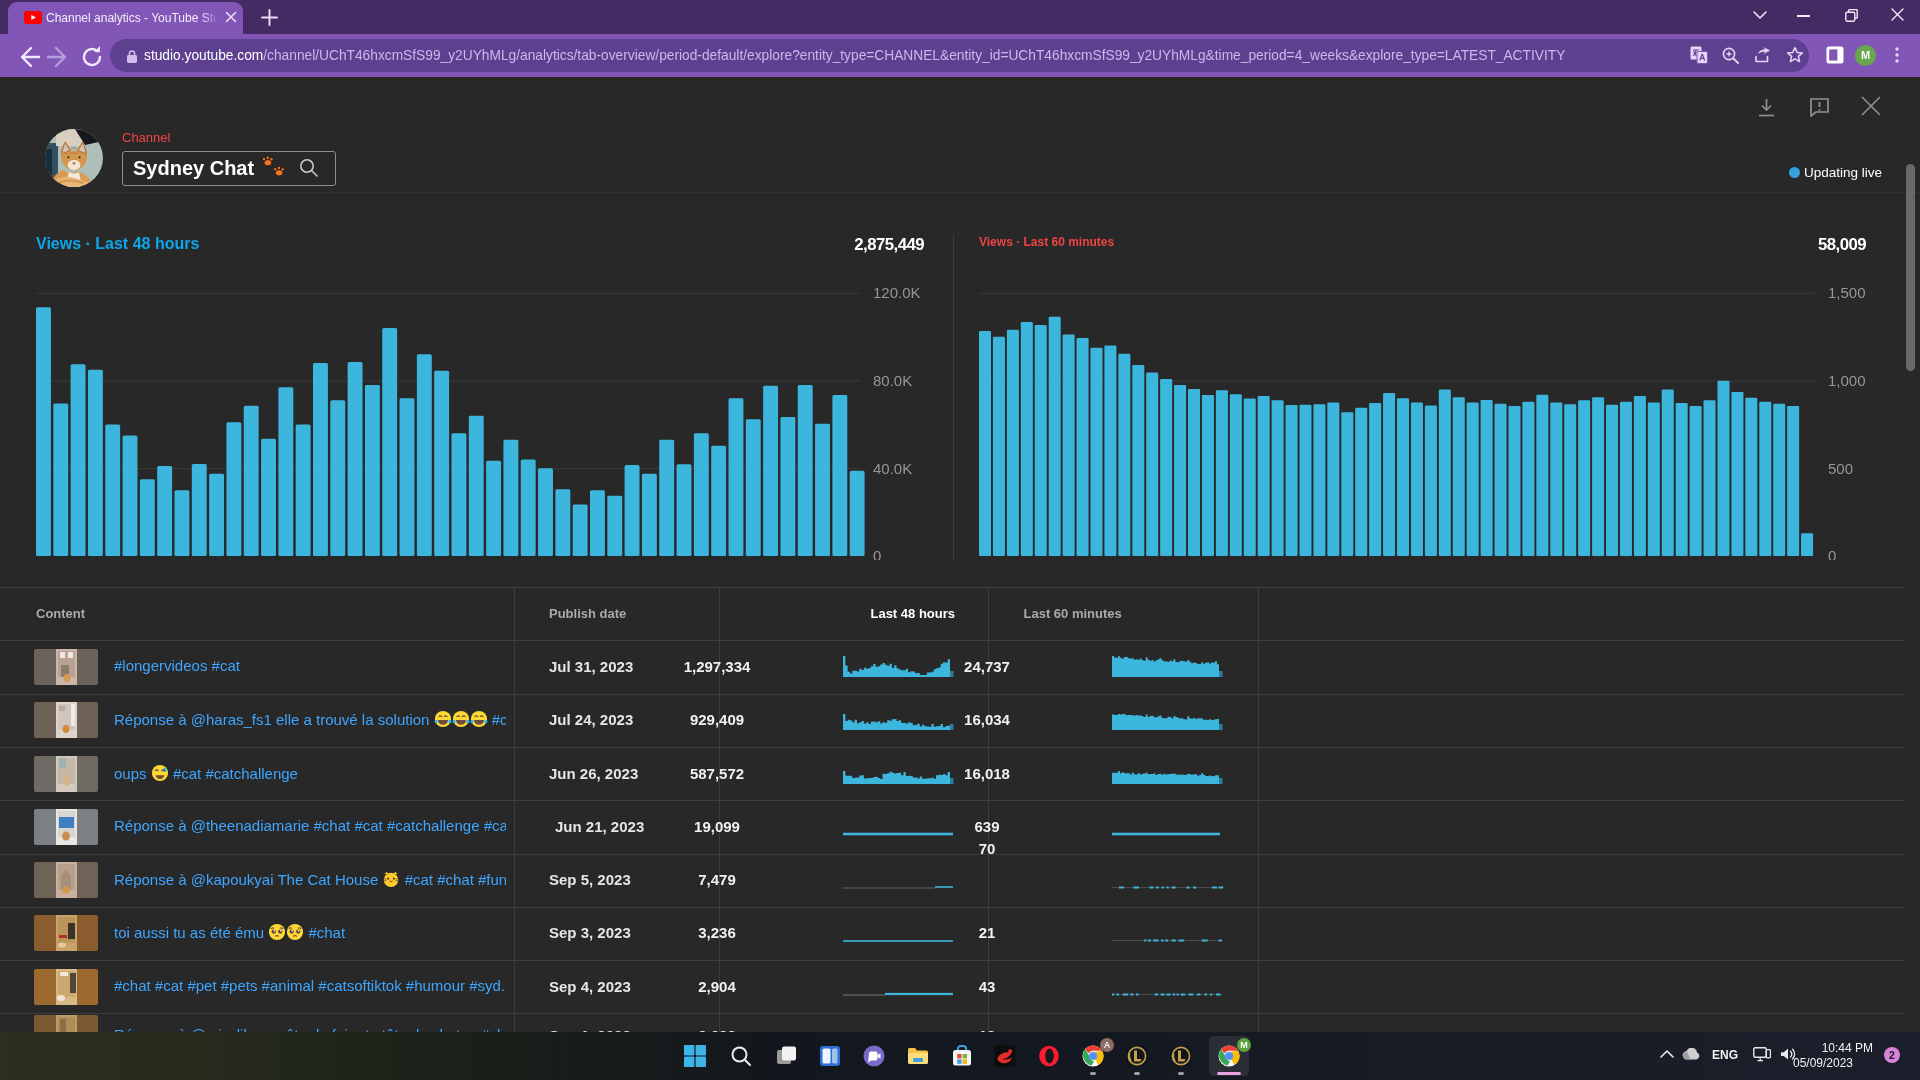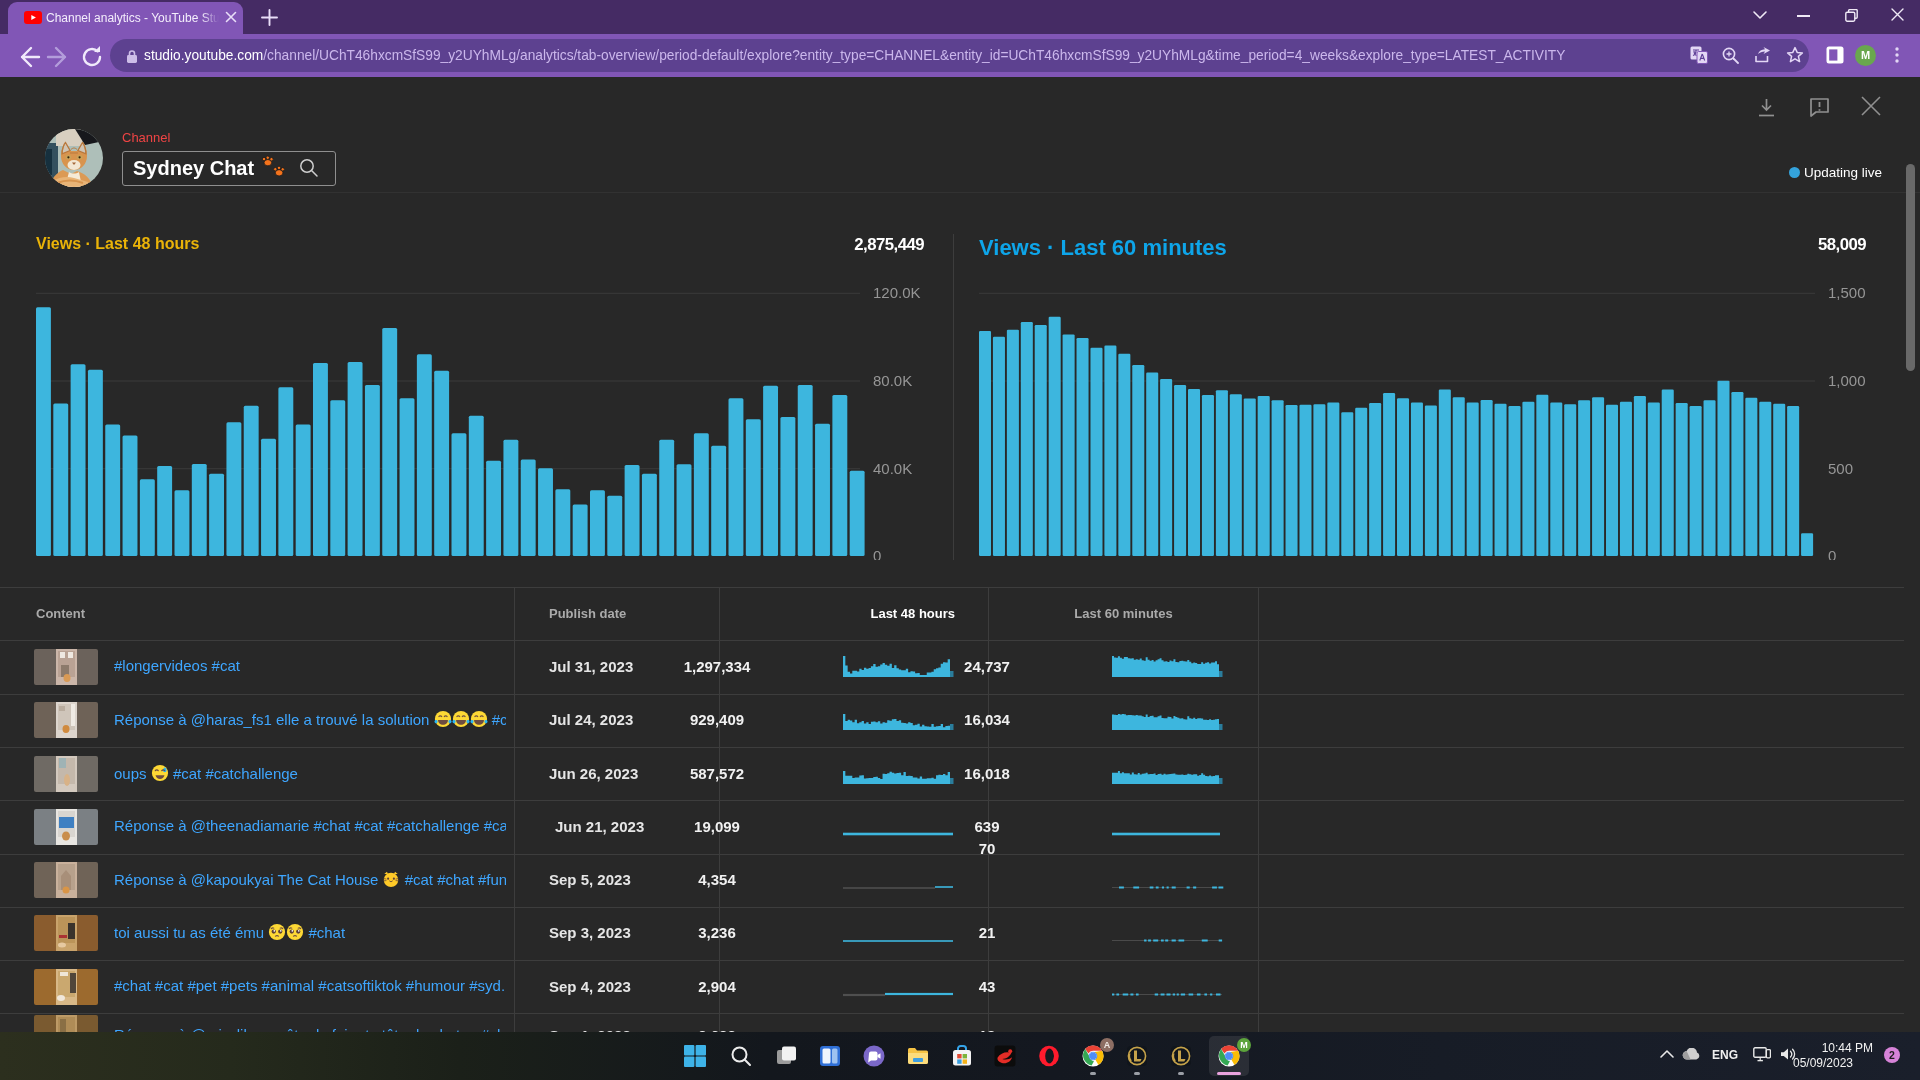--- a/index.html
+++ b/index.html
@@ -138,23 +138,23 @@
 <svg style="position:absolute;left:1809px;top:97px" width="21" height="21" viewBox="0 0 21 21">
       <path d="M2 2h17v13H7l-5 4z" fill="none" stroke="#909090" stroke-width="1.7" stroke-linejoin="round"></path>
       <path d="M10.5 5v5M10.5 12.2v1.6" stroke="#909090" stroke-width="1.8"></path>
     </svg>
 <svg style="position:absolute;left:1860px;top:95px" width="22" height="22" viewBox="0 0 22 22">
       <path d="M2 2l18 18M20 2L2 20" stroke="#909090" stroke-width="1.6"></path>
     </svg>
 <div class="abs" style="left:1789px;top:167px;width:11px;height:11px;border-radius:50%;background:#34a3dc"></div>
 <div class="abs" style="left:1804px;top:165px;font-size:13.5px;color:#fff">Updating live</div>
 <div class="hline" style="left:0;top:192px;width:1920px;background:#323232"></div>
-<div class="abs" style="left:36px;top:235px;font-size:16px;font-weight:700;color:#eab308">Views · Last 48 hours</div>
+<div class="abs" style="left:36px;top:235px;font-size:16px;font-weight:700;color:#0ea5e9">Views · Last 48 hours</div>
 <div class="abs" style="left:724px;top:235px;width:200px;font-size:16.8px;letter-spacing:-0.55px;font-weight:700;color:#fff;text-align:right">2,875,449</div>
-<div class="abs" style="left:979px;top:235px;font-size:22px;font-weight:700;color:#0ea5e9">Views · Last 60 minutes</div>
+<div class="abs" style="left:979px;top:235px;font-size:12px;font-weight:700;color:#ef4444">Views · Last 60 minutes</div>
 <div class="abs" style="left:1666px;top:235px;width:200px;font-size:16.8px;letter-spacing:-0.55px;font-weight:700;color:#fff;text-align:right">58,009</div>
 <div class="vline" style="left:953px;top:234px;height:326px"></div>
 <svg style="position:absolute;left:28px;top:285px" width="900" height="275" viewBox="0 0 900 275">
       <line x1="8" y1="8.3" x2="832" y2="8.3" stroke="#3a3a3a" stroke-width="1"></line>
       <line x1="8" y1="96.0" x2="832" y2="96.0" stroke="#3a3a3a" stroke-width="1"></line>
       <line x1="8" y1="183.7" x2="832" y2="183.7" stroke="#3a3a3a" stroke-width="1"></line>
       <text x="845" y="13.3" fill="#969696" font-size="15">120.0K</text>
       <text x="845" y="101.0" fill="#969696" font-size="15">80.0K</text>
       <text x="845" y="188.7" fill="#969696" font-size="15">40.0K</text>
       <text x="845" y="276.0" fill="#969696" font-size="15">0</text>
@@ -284,21 +284,21 @@
 <div class="hline" style="left:0;top:906.8px;width:1904px"></div>
 <div class="hline" style="left:0;top:960.1px;width:1904px"></div>
 <div class="hline" style="left:0;top:1013.4px;width:1904px"></div>
 <div class="vline" style="left:513.5px;top:587px;height:445px"></div>
 <div class="vline" style="left:718.5px;top:587px;height:445px"></div>
 <div class="vline" style="left:988px;top:587px;height:445px"></div>
 <div class="vline" style="left:1257.5px;top:587px;height:445px"></div>
 <div class="abs" style="left:36px;top:606px;font-size:13px;font-weight:700;color:#aaa">Content</div>
 <div class="abs" style="left:549px;top:606px;font-size:13px;font-weight:700;color:#aaa">Publish date</div>
 <div class="abs" style="left:755px;top:606px;width:200px;font-size:13px;font-weight:700;color:#fff;text-align:right">Last 48 hours</div>
-<div class="abs" style="left:1023.5px;top:606px;width:200px;font-size:13px;font-weight:700;color:#aaa;text-align:center">Last 60 minutes</div>
+<div class="abs" style="left:1023.5px;top:606px;width:200px;font-size:13px;font-weight:700;color:#aaa;text-align:left">Last 60 minutes</div>
 <div class="abs" style="left:34px;top:648.9px;width:64px;height:36px;border-radius:2px;overflow:hidden"><svg width="64" height="36" viewBox="0 0 64 36">
         <rect width="64" height="36" fill="#6b625b"></rect>
         <rect x="22" y="0" width="21" height="36" fill="#cbb6a9"></rect>
         <rect x="24" y="2" width="17" height="26" fill="#b9a294"></rect>
         <rect x="26" y="3" width="5" height="6" fill="#efe9e2"></rect>
         <rect x="34" y="3" width="5" height="6" fill="#efe9e2"></rect>
         <rect x="27" y="16" width="8" height="12" fill="#8c7a6b"></rect>
         <ellipse cx="33" cy="29" rx="3.5" ry="4.0" fill="#d99a55"></ellipse>
       </svg></div>
 <div class="abs title" style="left:114px;top:656.9px;width:392px"><span class="link">#longervideos #cat</span></div>
@@ -371,21 +371,21 @@
       </svg></div>
 <div class="abs title" style="left:114px;top:870.1px;width:392px"><span class="link">Réponse à @kapoukyai The Cat House</span> <svg width="18" height="18" viewBox="0 0 20 20" style="vertical-align:-3px">
         <path d="M2.5 4.5 5.5 2l1.3 2.6h6.4L14.5 2l3 2.5z" fill="#ffca28"></path>
         <circle cx="10" cy="11" r="8" fill="#ffca28"></circle>
         <circle cx="6.8" cy="9.6" r="1.2" fill="#5d4037"></circle>
         <circle cx="13.2" cy="9.6" r="1.2" fill="#5d4037"></circle>
         <path d="M8.6 12.4c.9.8 1.9.8 2.8 0" stroke="#5d4037" stroke-width="1.1" fill="none" stroke-linecap="round"></path>
         <path d="M1.5 9.5l3.4.6M1.5 12l3.4-.2M18.5 9.5l-3.4.6M18.5 12l-3.4-.2" stroke="#5d4037" stroke-width="0.8"></path>
       </svg> <span class="link">#cat #chat #fun...</span></div>
 <div class="abs date" style="left:549px;top:871.1px">Sep 5, 2023</div>
-<div class="abs num" style="left:617px;top:871.1px;width:200px">4,354</div>
+<div class="abs num" style="left:617px;top:871.1px;width:200px">7,479</div>
 <div class="abs num" style="left:887px;top:840px;width:200px">70</div>
 <div class="abs" style="left:34px;top:915.4px;width:64px;height:36px;border-radius:2px;overflow:hidden"><svg width="64" height="36" viewBox="0 0 64 36">
         <rect width="64" height="36" fill="#8a5c2e"></rect>
         <rect x="22" y="0" width="21" height="36" fill="#c9a36b"></rect>
         <rect x="24" y="2" width="17" height="26" fill="#bb9459"></rect>
         <rect x="34" y="8" width="7" height="16" fill="#3a332c"></rect>
         <rect x="25" y="20" width="8" height="3" fill="#a33"></rect>
         <ellipse cx="28" cy="30" rx="4.0" ry="2.5" fill="#e6c9a1"></ellipse>
       </svg></div>
 <div class="abs title" style="left:114px;top:923.4px;width:392px"><span class="link">toi aussi tu as été ému</span> <svg width="18" height="18" viewBox="0 0 20 20" style="vertical-align:-3px">

